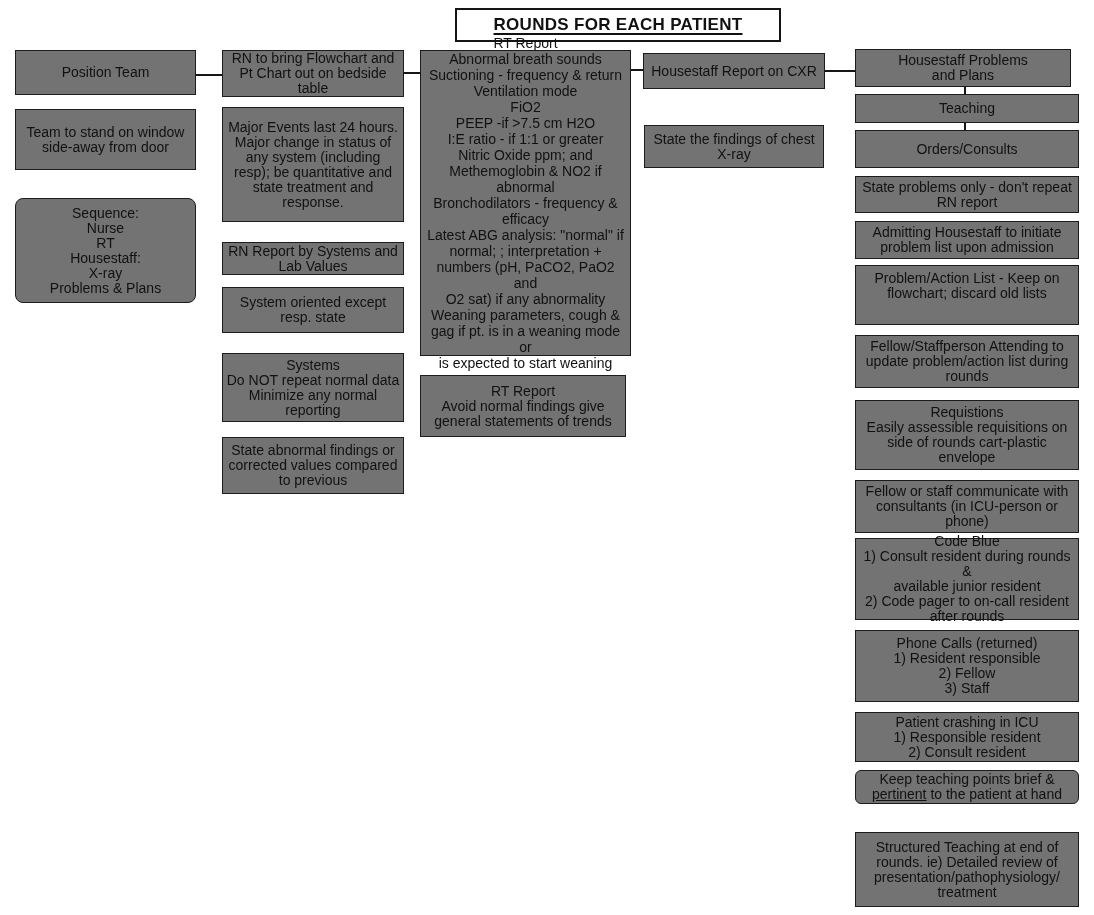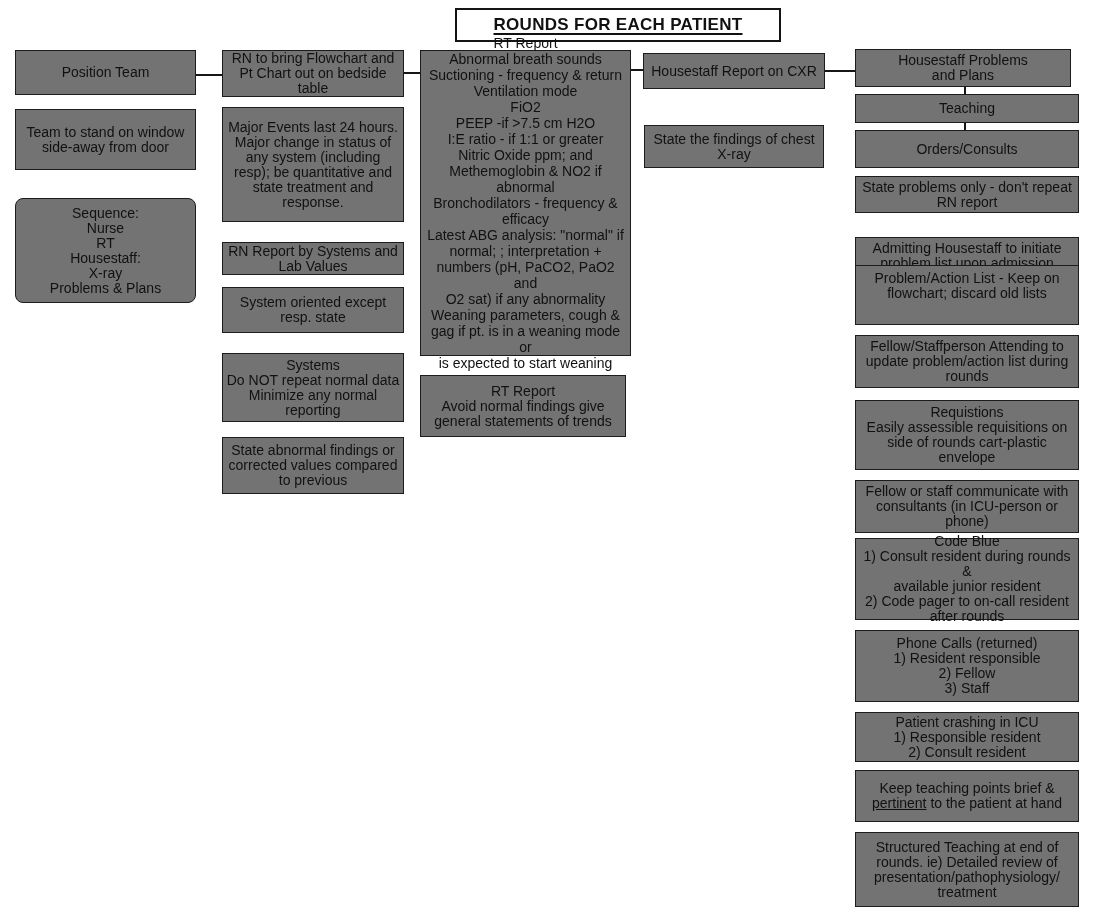--- a/index.html
+++ b/index.html
@@ -160,21 +160,21 @@
   <div class="box" style="left:855px; top:94px; width:224px; height:29px;">
     <span>Teaching</span>
   </div>
   <div class="box" style="left:855px; top:130px; width:224px; height:38px;">
     <span>Orders/Consults</span>
   </div>
   <div class="box" style="left:855px; top:176px; width:224px; height:37px;">
     <span>State problems only - don't repeat
 RN report</span>
   </div>
-  <div class="box" style="left:855px; top:237px; width:224px; height:38px;justify-content:center;">
+  <div class="box" style="left:855px; top:221px; width:224px; height:38px;justify-content:center;">
     <span>Admitting Housestaff to initiate
 problem list upon admission</span>
   </div>
   <div class="box top-align" style="left:855px; top:265px; width:224px; height:60px;">
     <span>Problem/Action List - Keep on
 flowchart; discard old lists</span>
   </div>
   <div class="box" style="left:855px; top:335px; width:224px; height:53px;">
     <span>Fellow/Staffperson Attending to
 update problem/action list during
@@ -201,21 +201,21 @@
     <span>Phone Calls (returned)
 1) Resident responsible
 2) Fellow
 3) Staff</span>
   </div>
   <div class="box" style="left:855px; top:712px; width:224px; height:50px;">
     <span>Patient crashing in ICU
 1) Responsible resident
 2) Consult resident</span>
   </div>
-  <div class="box" style="left:855px; top:770px; width:224px; height:52px;">
+  <div class="box" style="left:855px; top:770px; width:224px; height:34px;border-radius:6px;">
     <span><span>Keep teaching points brief &amp;
 </span><span class="u-word">pertinent</span><span> to the patient at hand</span></span>
   </div>
   <div class="box" style="left:855px; top:832px; width:224px; height:75px;">
     <span>Structured Teaching at end of
 rounds. ie) Detailed review of
 presentation/pathophysiology/
 treatment</span>
   </div>
 

